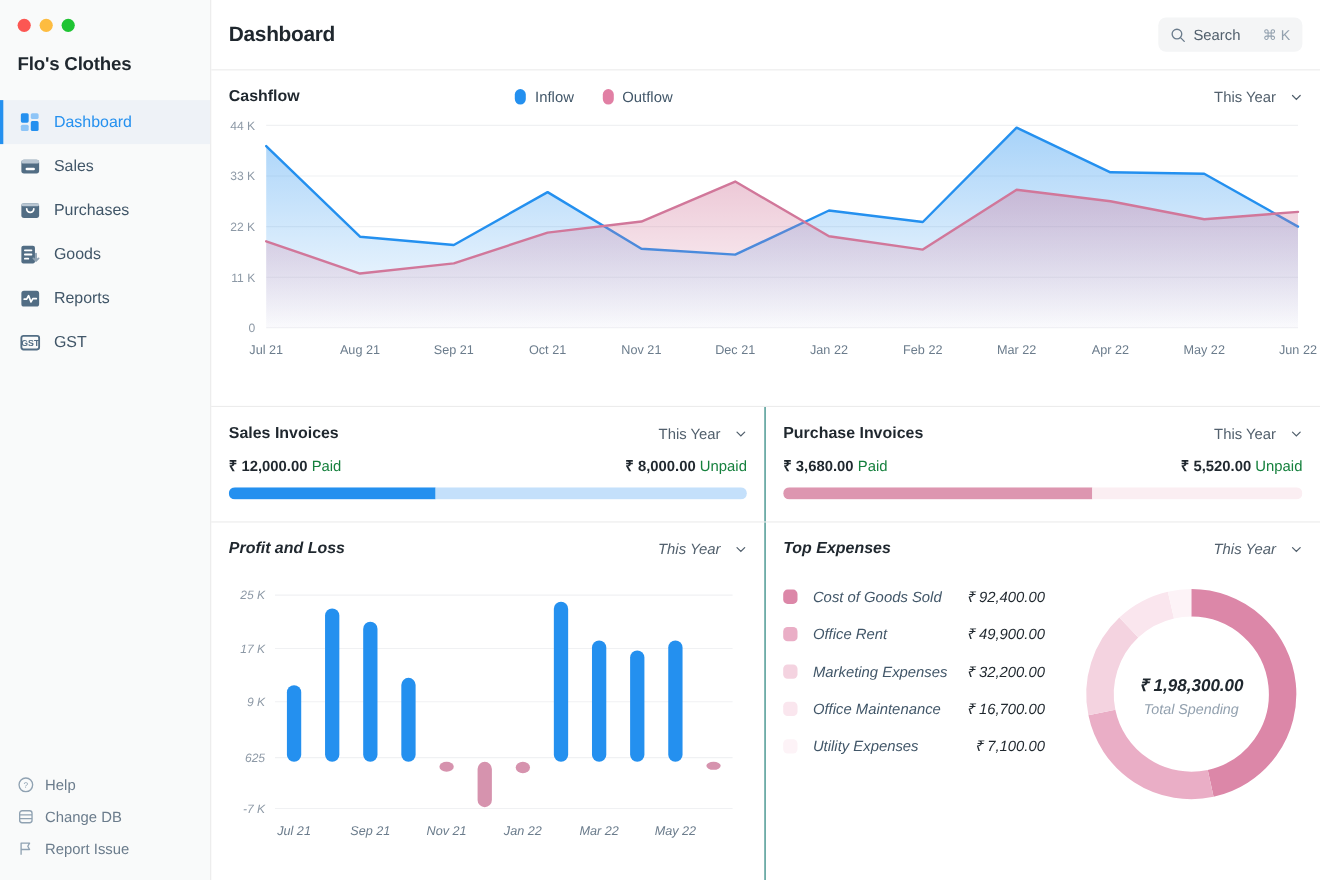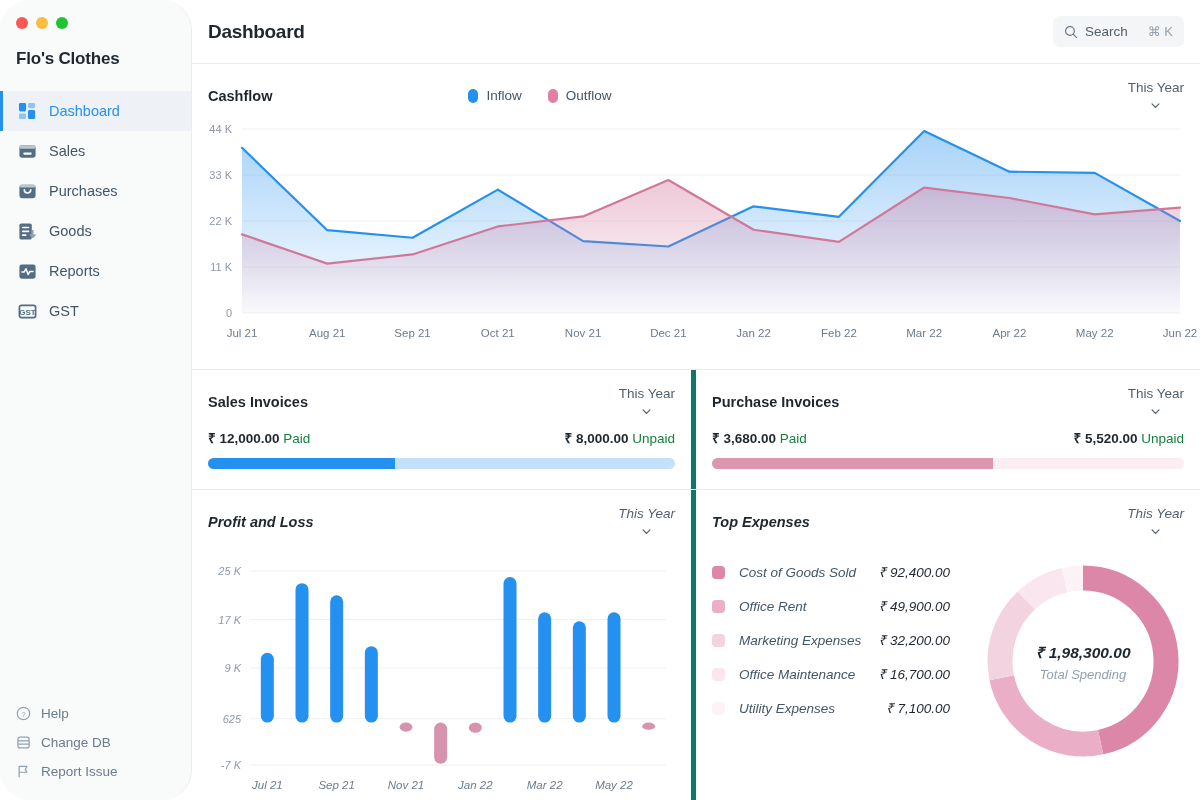--- a/index.html
+++ b/index.html
@@ -12,21 +12,20 @@
   }
   .app { display: flex; width: 1200px; height: 800px; }
 
   
   .sidebar {
     width: 228px; height: 800px;
     background: #f9fafa;
     border-right: 1px solid #ececec;
     display: flex; flex-direction: column;
     position: relative;
-    border-radius: 30px;
   }
   .traffic { display: flex; gap: 8px; padding: 17px 0 0 16px; }
   .dot { width: 12px; height: 12px; border-radius: 50%; }
   .dot.red { background: #fc5753; }
   .dot.yellow { background: #fdbc40; }
   .dot.green { background: #1fc433; }
 
   .company {
     font-size: 17px; font-weight: 700; color: #1f272e;
     padding: 20px 0 0 16px; letter-spacing: -0.2px;
@@ -73,35 +72,35 @@
   .search-kbd { font-size: 13px; color: #93a1af; margin-left: 13px; }
 
   .content { flex: 1; display: flex; flex-direction: column; }
 
   .card-head {
     display: flex; align-items: center;
     padding: 16px 16px 0 16px;
   }
   .card-title { font-size: 14.5px; font-weight: 700; color: #1f272e; }
   .period {
-    margin-left: auto; display: flex; align-items: center; gap: 5px;
-    font-size: 13.5px; color: #52606d; cursor: pointer; flex-direction: column;
+    margin-left: auto; display: flex; align-items: center; gap: 13px;
+    font-size: 13.5px; color: #52606d; cursor: pointer;
   }
   .chev { width: 11px; height: 11px; }
 
   
   .cashflow { border-bottom: 1px solid #ececec; height: 306px; position: relative; }
   .legend { display: flex; gap: 26px; margin-left: 196px; }
   .legend-item { display: flex; align-items: center; gap: 8px; font-size: 13.5px; color: #415668; }
   .swatch { width: 10px; height: 14px; border-radius: 5px; }
 
   
   .row { display: flex; border-bottom: 1px solid #ececec; }
   .half { width: 50%; }
-  .half.left { border-right: 5px solid #0f766e; }
+  .half.left { border-right: 1px solid #0f766e; }
 
   .invoice-body { padding: 12px 16px 20px 16px; }
   .invoice-figures { display: flex; justify-content: space-between; font-size: 13.5px; }
   .amt { font-weight: 600; color: #1f272e; }
   .amt-label { color: #15803d; font-weight: 400; }
   .bar-track { margin-top: 11px; height: 11px; border-radius: 6px; overflow: hidden; display: flex; }
   .bar-fill { height: 100%; }
 
   
   .row.bottom { border-bottom: none; flex: 1; font-style: italic; }

